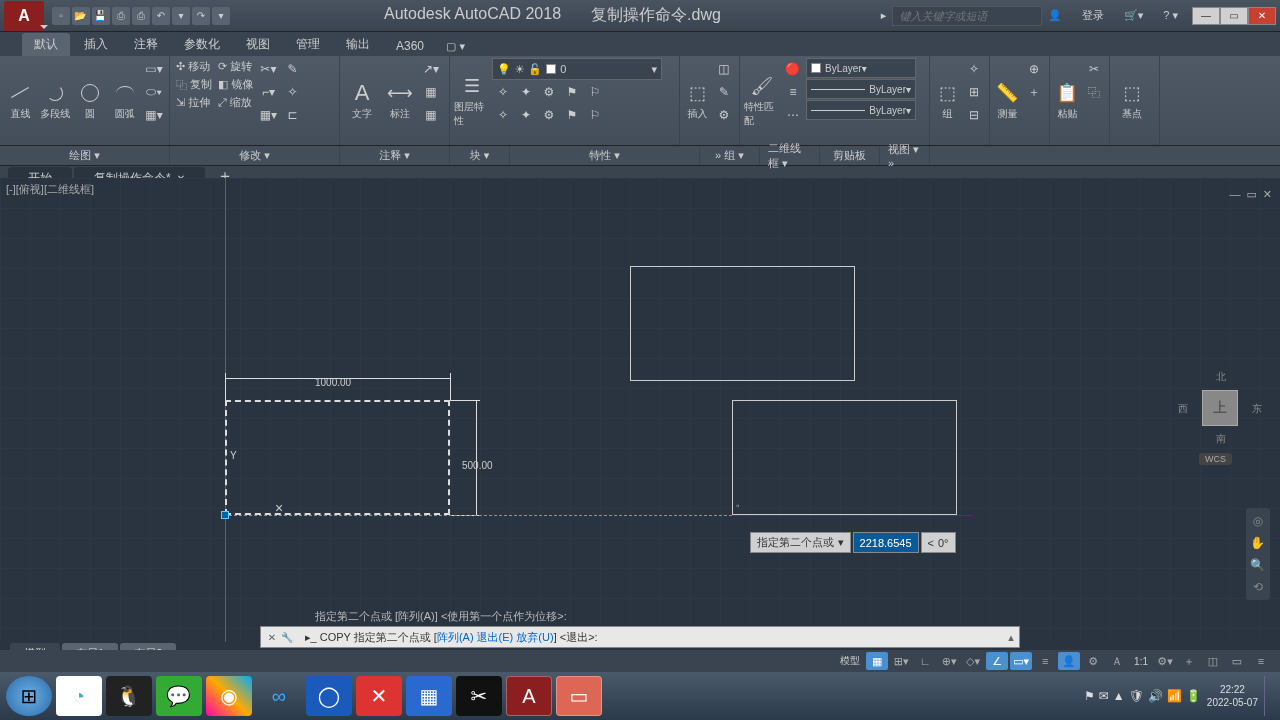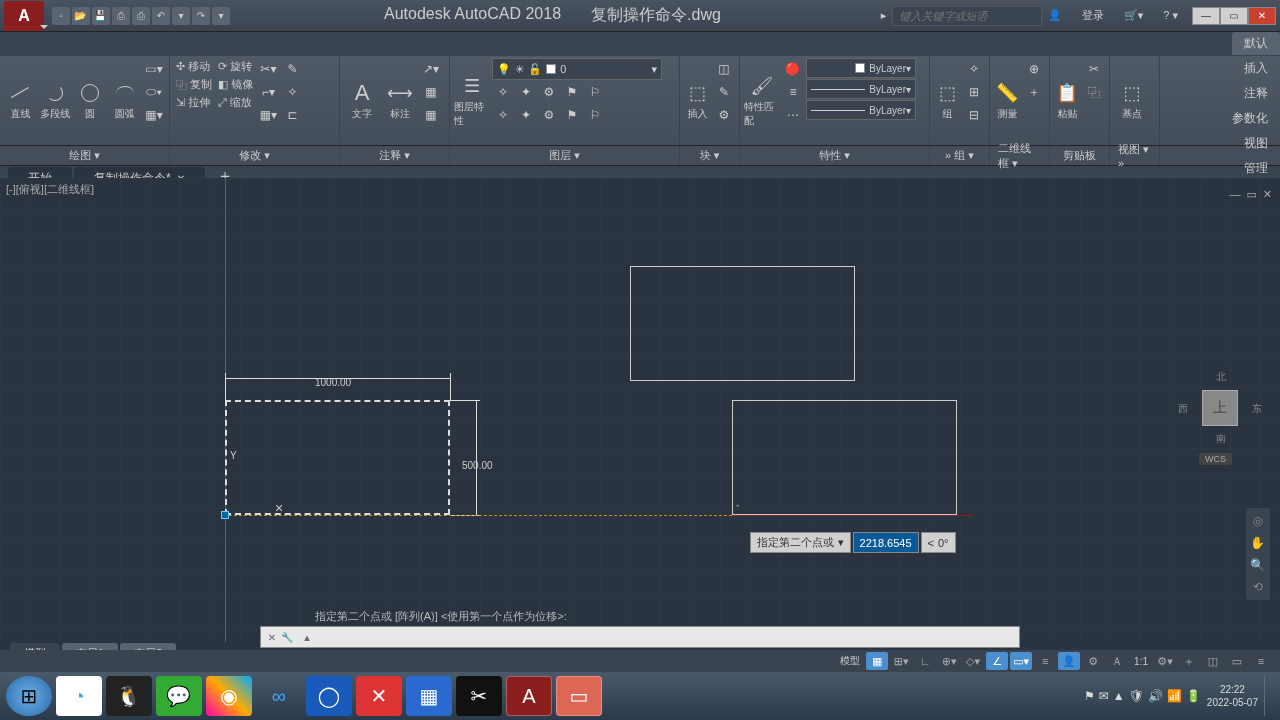--- a/index.html
+++ b/index.html
@@ -13,38 +13,38 @@
 .qat-btn { width: 18px; height: 18px; background: #5a6470; border-radius: 2px; display: flex; align-items: center; justify-content: center; font-size: 10px; color: #ccc; }
 .title-center { flex: 1; text-align: center; color: #ccc; font-size: 16px; display: flex; justify-content: center; gap: 30px; }
 .search-box { width: 150px; height: 20px; background: #3a4450; border: 1px solid #555; color: #8aa; font-size: 11px; padding: 0 6px; font-style: italic; }
 .title-right { display: flex; align-items: center; gap: 8px; margin-right: 4px; }
 .tr-btn { color: #ccc; font-size: 11px; padding: 2px 6px; }
 .win-btns { display: flex; }
 .win-btn { width: 28px; height: 18px; background: #d0d0d0; border: 1px solid #888; display: flex; align-items: center; justify-content: center; font-size: 10px; color: #333; }
 .win-btn.close { background: #c94030; color: #fff; }
 
 
-.menutabs { height: 24px; background: #3a4450; display: flex; align-items: end; padding-left: 22px; gap: 2px; flex-direction: column; }
+.menutabs { height: 24px; background: #3a4450; display: flex; align-items: end; padding-left: 22px; gap: 2px; }
 .menutab { padding: 3px 12px; color: #ccc; font-size: 12px; cursor: pointer; }
 .menutab.active { background: #5a6470; border-radius: 3px 3px 0 0; }
 .menutab-icon { padding: 3px 8px; color: #ccc; font-size: 11px; }
 
 
 .ribbon { height: 90px; background: linear-gradient(#505a66, #444e5a); display: flex; border-bottom: 1px solid #222; }
 .ribbon-panel { border-right: 1px solid #3a4450; display: flex; flex-direction: column; position: relative; padding: 2px 4px; }
 .panel-body { display: flex; gap: 2px; flex: 1; }
 .big-btn { display: flex; flex-direction: column; align-items: center; justify-content: center; width: 36px; color: #ccc; font-size: 10px; gap: 2px; }
 .big-btn .ico { width: 24px; height: 24px; display: flex; align-items: center; justify-content: center; font-size: 18px; }
 .small-btn { width: 22px; height: 22px; display: flex; align-items: center; justify-content: center; color: #ccc; font-size: 12px; }
 .btn-col { display: flex; flex-direction: column; gap: 1px; }
 .btn-row { display: flex; gap: 1px; align-items: center; }
 .lbl-btn { display: flex; align-items: center; gap: 3px; color: #ccc; font-size: 11px; padding: 1px 2px; }
 .layer-combo { height: 22px; background: #3a4450; border: 1px solid #666; display: flex; align-items: center; padding: 0 4px; color: #ccc; font-size: 11px; gap: 4px; }
 .layer-combo.wide { width: 170px; }
-.prop-combo { height: 20px; width: 110px; background: #3a4450; border: 1px solid #666; color: #ccc; font-size: 10px; display: flex; align-items: center; justify-content: flex-end; padding: 0 4px; }
+.prop-combo { height: 20px; width: 110px; background: #3a4450; border: 1px solid #666; color: #ccc; font-size: 10px; display: flex; align-items: center; justify-content: flex-start; padding: 0 4px; }
 
 .ribbon-titles { height: 20px; background: #444e5a; display: flex; color: #ccc; font-size: 11px; border-bottom: 1px solid #222; }
 .rt-item { padding: 2px 8px; border-right: 1px solid #3a4450; display: flex; align-items: center; gap: 3px; }
 
 
 .filetabs { height: 24px; background: #3a4450; display: flex; align-items: end; padding-left: 8px; gap: 2px; }
 .filetab { padding: 3px 20px; color: #ccc; font-size: 12px; background: #2a3440; border-radius: 4px 4px 0 0; display: flex; align-items: center; gap: 6px; }
 .filetab.active { background: #2a3440; }
 .filetab-add { padding: 3px 10px; color: #ccc; }
 
@@ -388,21 +388,20 @@
           <span>基点</span>
         </div>
     </div>
   </div>
 </div>
 
 <div class="ribbon-titles">
   <div class="rt-item" style="width:170px;justify-content:center;">绘图 ▾</div>
   <div class="rt-item" style="width:170px;justify-content:center;">修改 ▾</div>
   <div class="rt-item" style="width:110px;justify-content:center;">注释 ▾</div>
-  <div class="rt-item" style="width:230px;justify-content:center;">图层 ▾</div>
   <div class="rt-item" style="width:60px;justify-content:center;">块 ▾</div>
   <div class="rt-item" style="width:190px;justify-content:center;">特性 ▾</div>
   <div class="rt-item" style="width:60px;justify-content:center;">» 组 ▾</div>
   <div class="rt-item" style="width:60px;justify-content:center;">二维线框 ▾</div>
   <div class="rt-item" style="width:60px;justify-content:center;">剪贴板</div>
   <div class="rt-item" style="width:50px;justify-content:center;">视图 ▾ »</div>
 </div>
 
 <div class="filetabs">
   <div class="filetab">
@@ -481,20 +480,25 @@
 </div>
 
 <div class="cmd-hist">
   <div>指定第二个点或 [阵列(A)] &lt;使用第一个点作为位移&gt;:</div>
 </div>
 
 <div class="cmdline">
   <div class="cmd-ctrl">
     <span>✕</span>
     <span>🔧</span>
+  </div>
+  <div class="cmd-text">
+    <span>▸_ </span>
+    <span>COPY</span>
+    <span>指定第二个点或 [</span><span class="kw">阵列(A)</span><span> </span><span class="kw">退出(E)</span><span> </span><span class="kw">放弃(U)</span><span>] &lt;退出&gt;:</span>
   </div>
   <div class="cmd-arrow">▴</div>
 </div>
 
 <div class="layout-tabs">
   <div class="layout-tab active">模型</div>
   <div class="layout-tab">布局1</div>
   <div class="layout-tab">布局2</div>
   <div class="layout-add">＋</div>
 </div>

